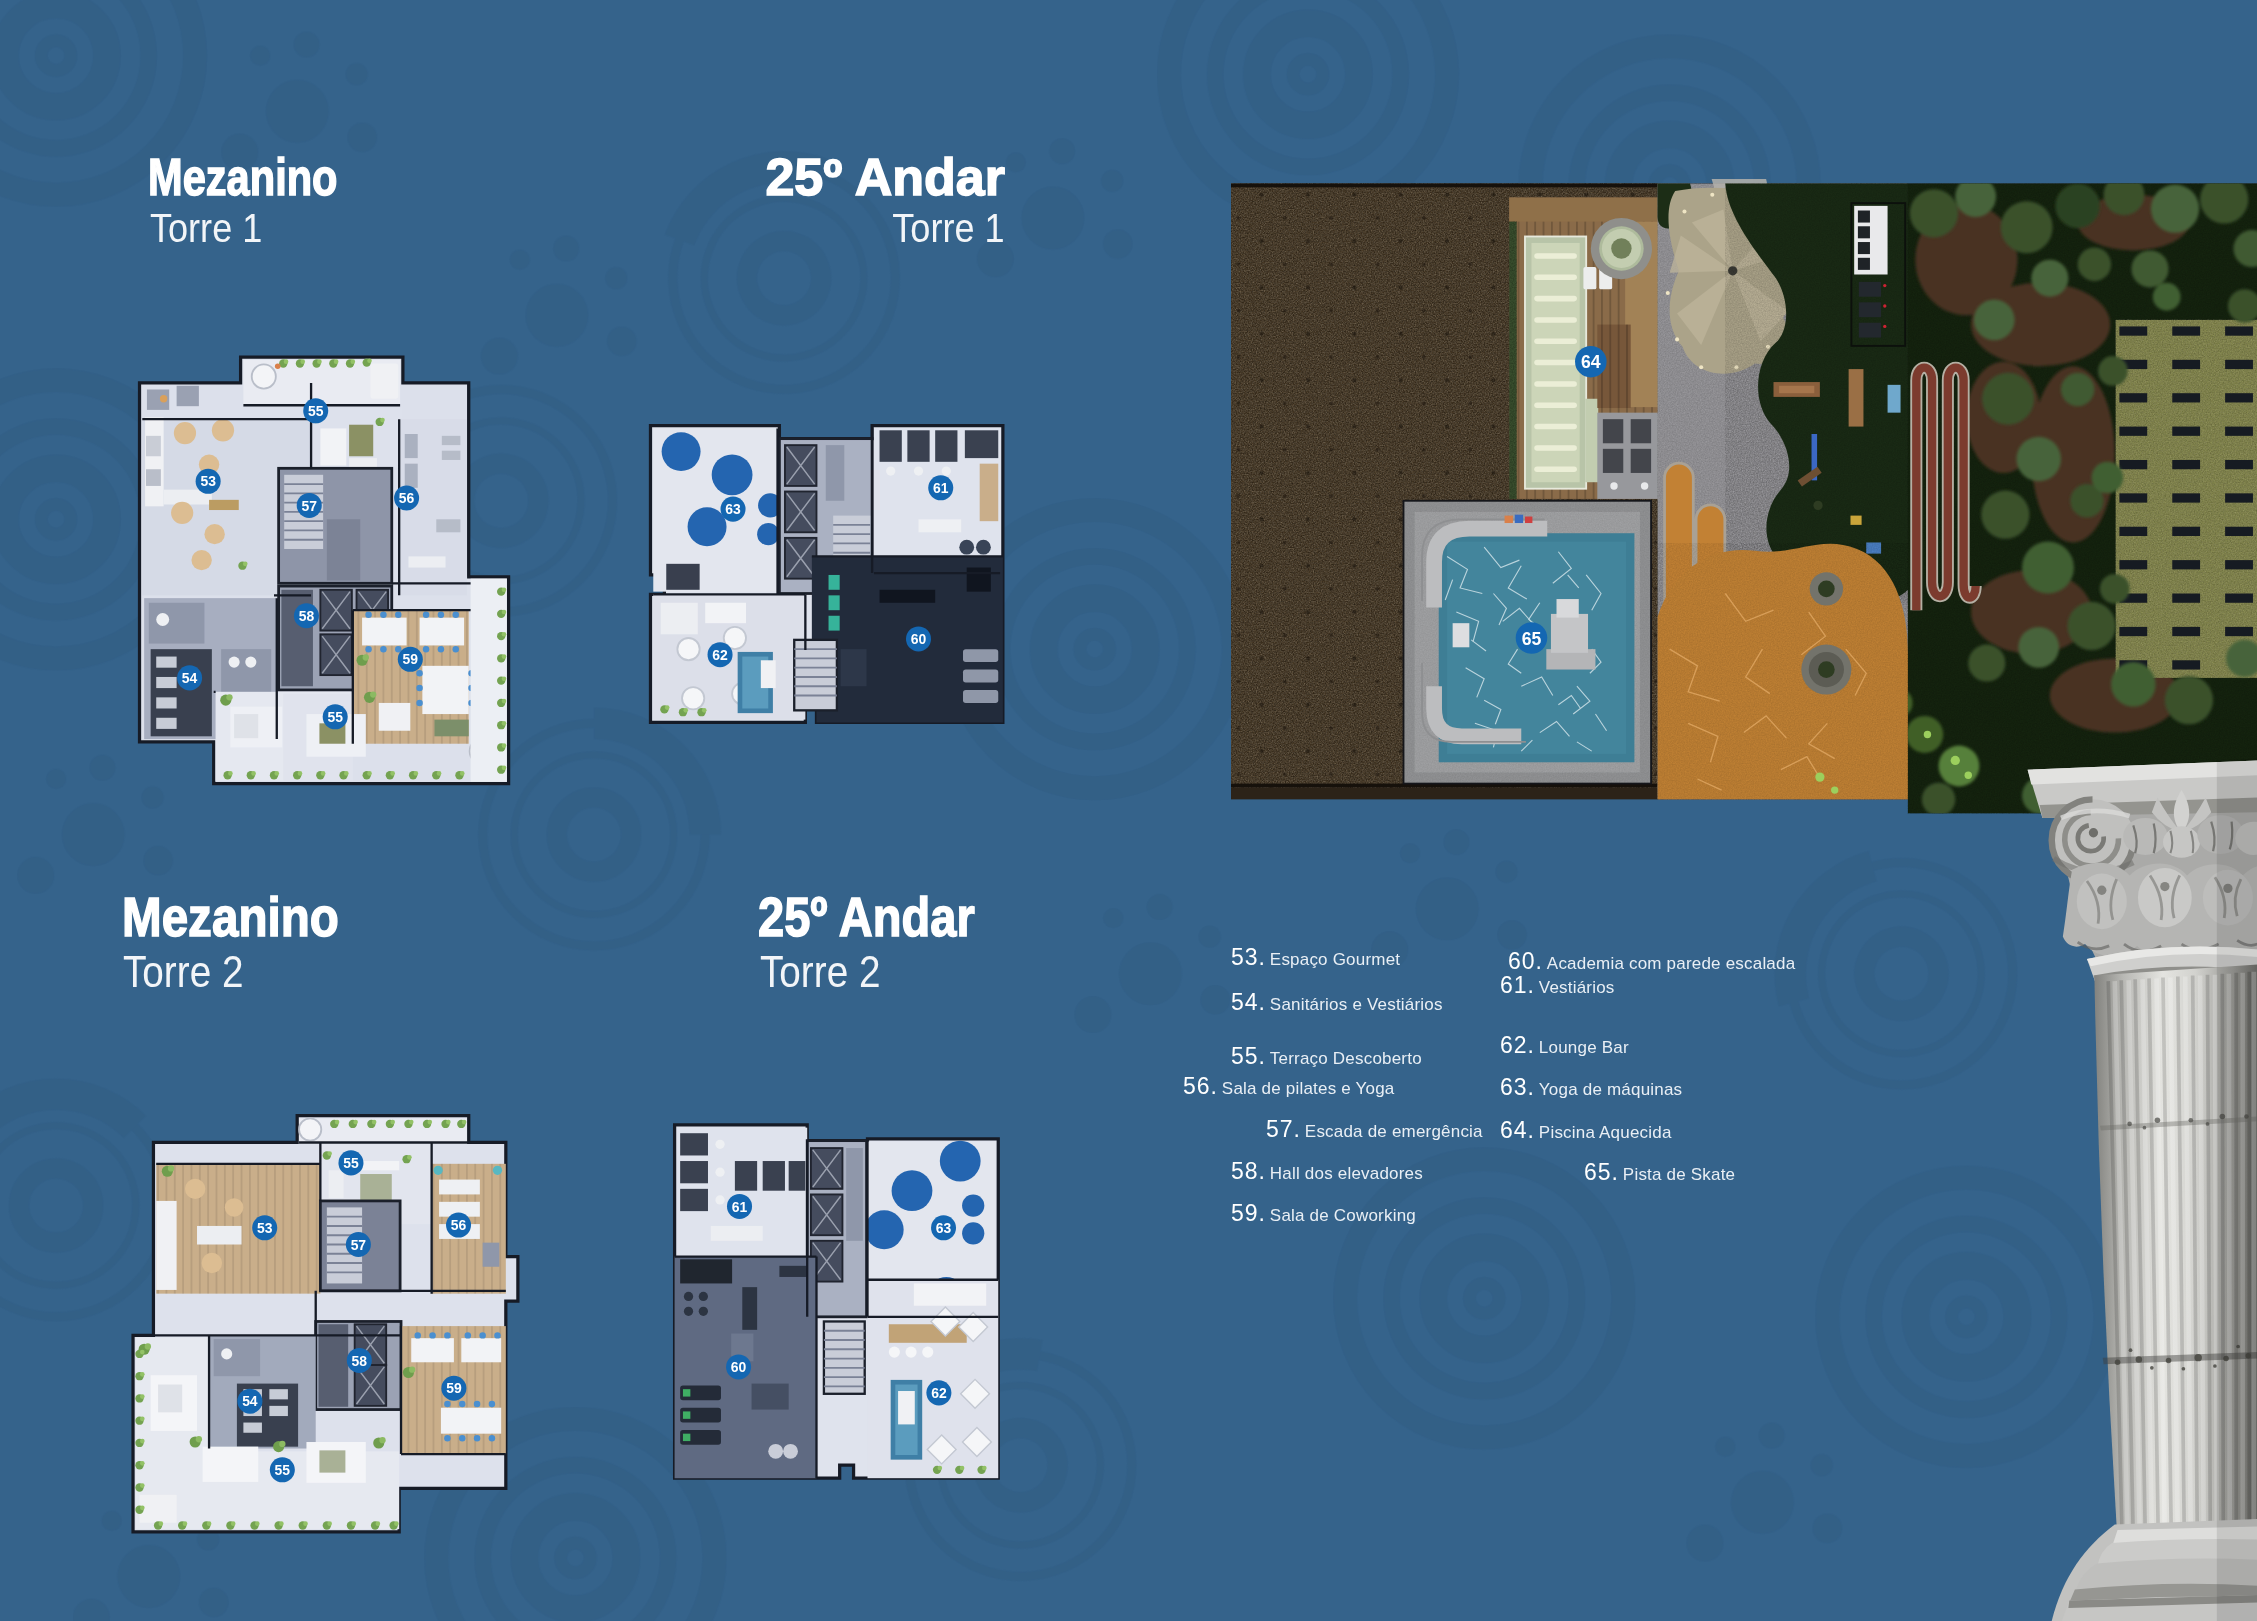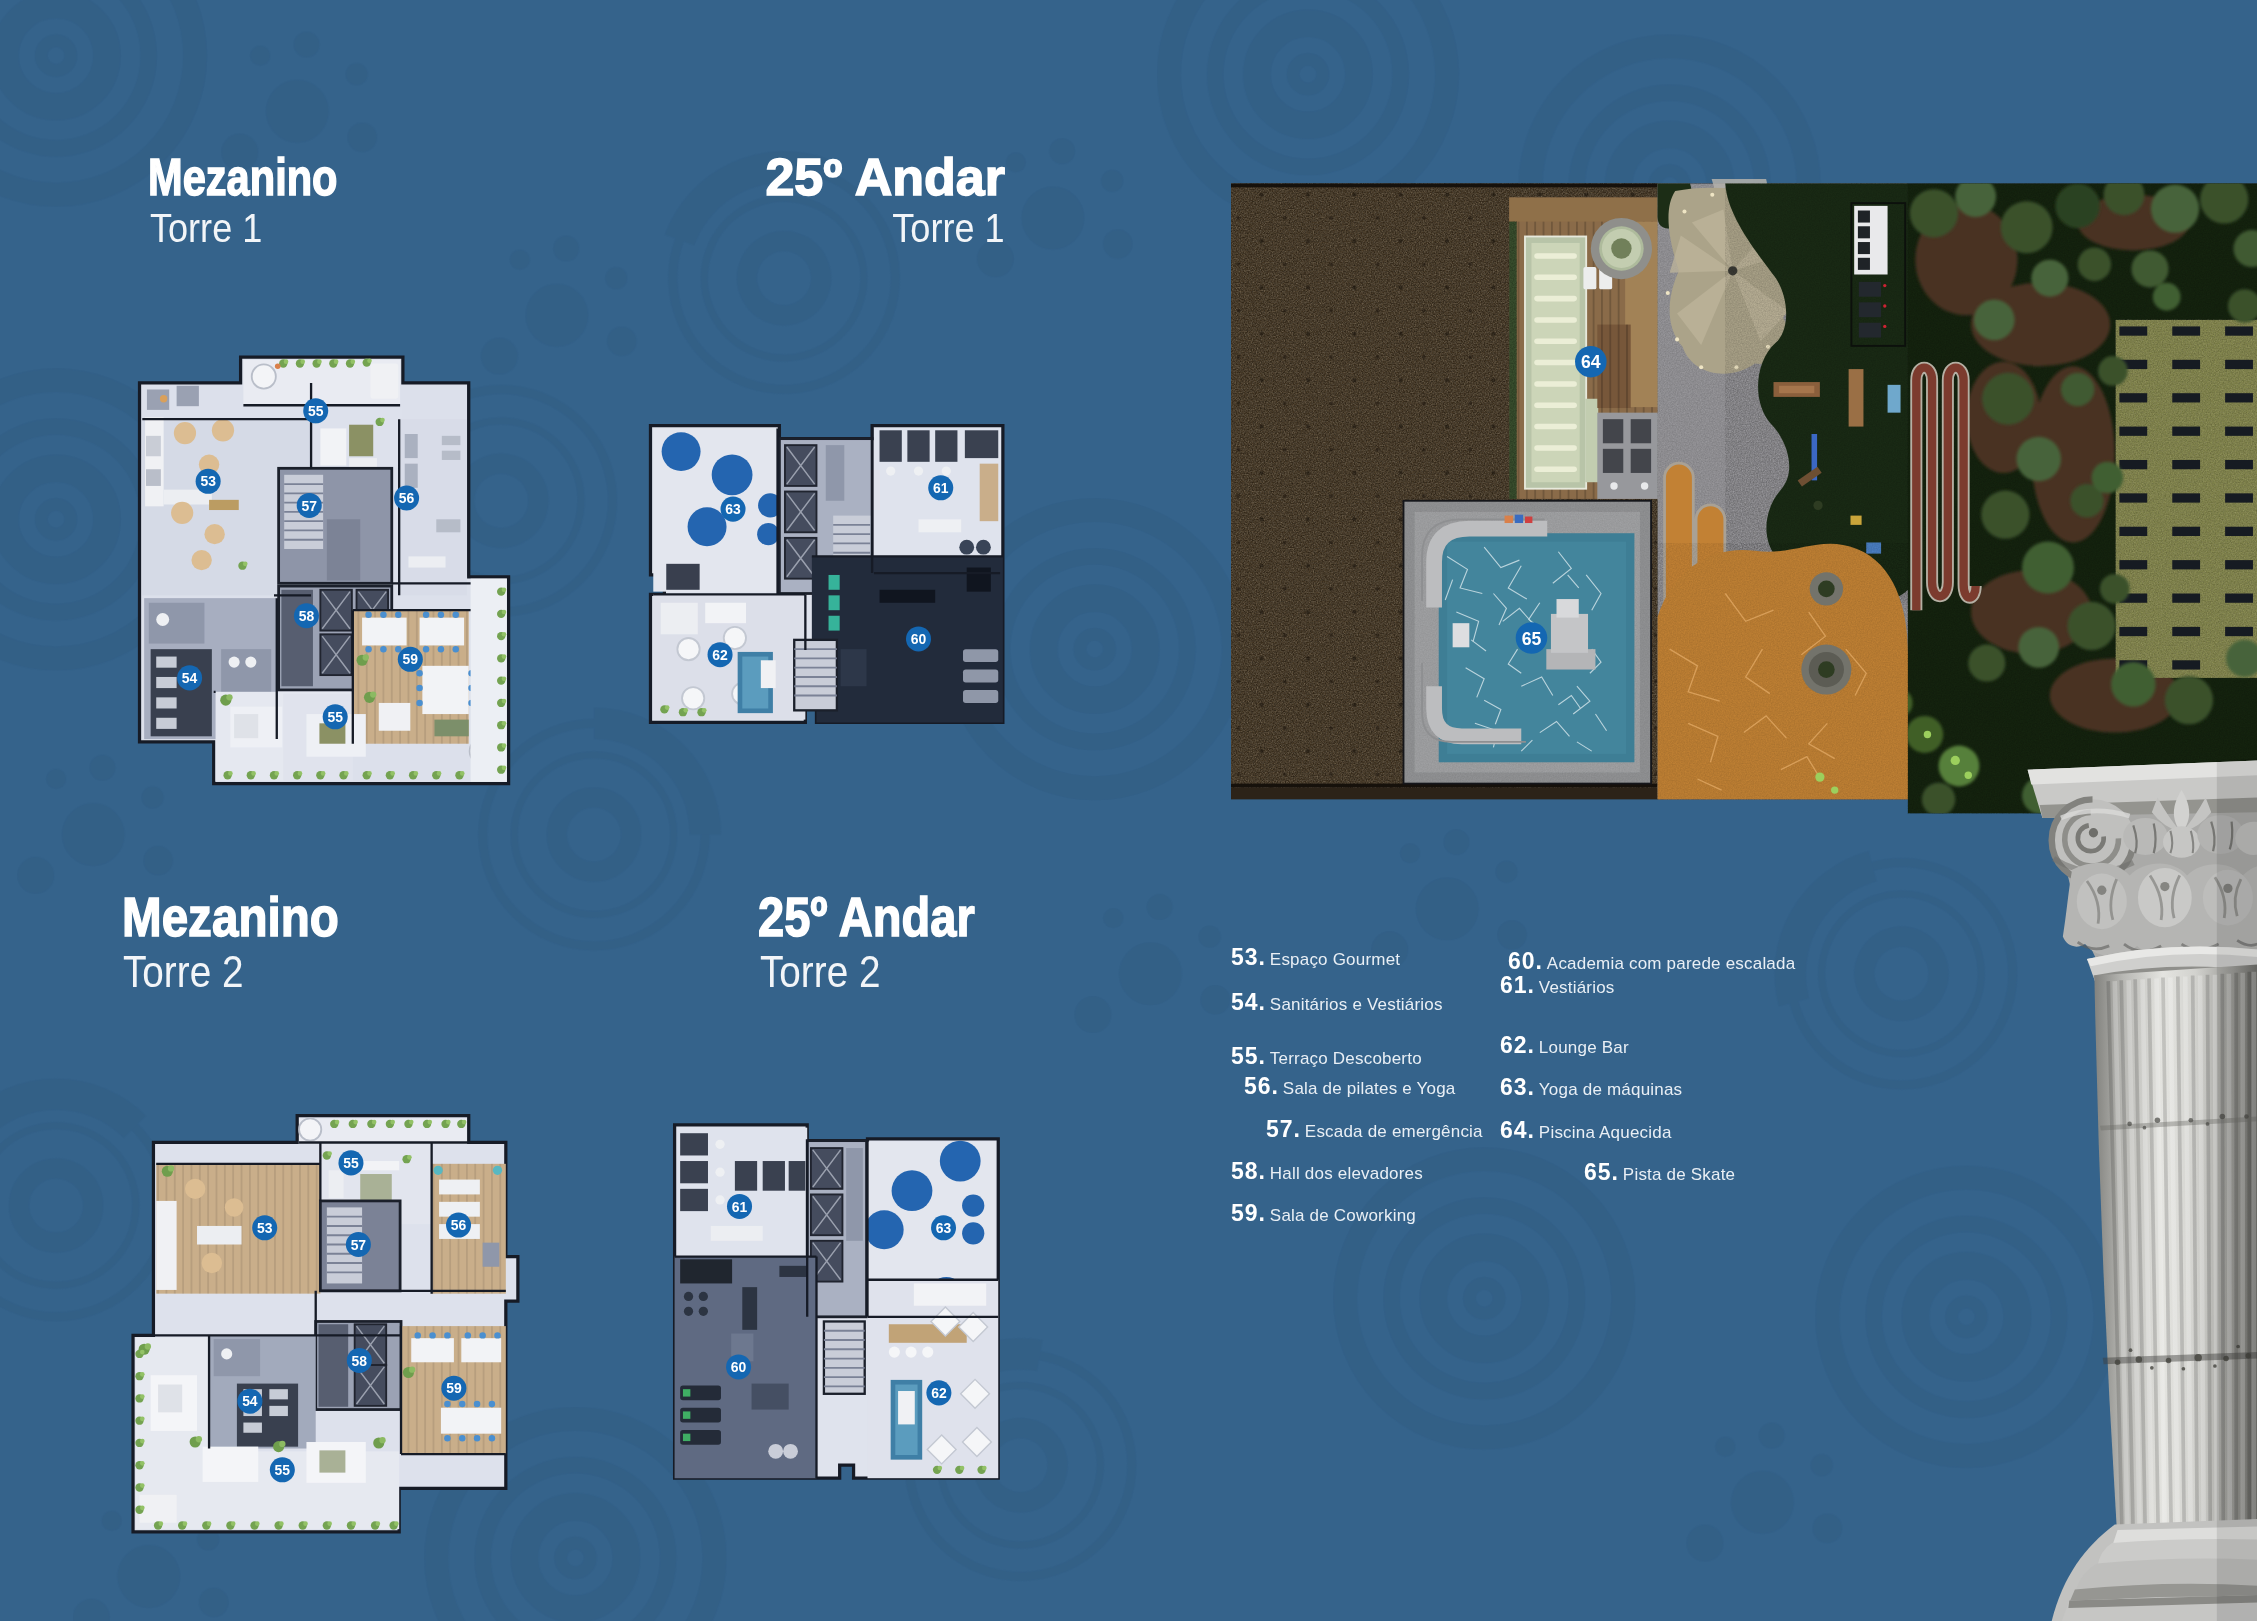--- a/index.html
+++ b/index.html
@@ -7,21 +7,21 @@
 .hbig{position:absolute;font-weight:bold;font-size:52px;color:#ffffff;letter-spacing:0px;white-space:nowrap;transform:scaleX(.8);transform-origin:left top;-webkit-text-stroke:1.5px #ffffff;}
 .hbig.right{transform-origin:right top;transform:scaleX(1);}
 .hbig.andar{transform:scaleX(.9);}
 .hsub{position:absolute;font-weight:normal;font-size:41px;color:#f2f5f8;white-space:nowrap;transform:scaleX(.88);transform-origin:left top;}
 .hsub.right{transform-origin:right top;}
 .hbig.big2{font-size:56px;transform:scaleX(.85);}
 .hbig.big2.andar{transform:scaleX(.84);}
 .hsub.sub2{font-size:45px;transform:scaleX(.86);}
 .right{right:1253px;text-align:right;}
 .lgrow{position:absolute;white-space:nowrap;color:#e9eff5;}
-.lgnum{font-weight:bold;font-size:23px;letter-spacing:0.9px;color:#ffffff;}
+.lgnum{font-weight:normal;font-size:23px;letter-spacing:0.9px;color:#ffffff;}
 .lgtxt{font-size:17px;letter-spacing:0.2px;}
 </style>
 </head>
 <body>
 <div id="page">
 
 <svg width="2258" height="1621" viewBox="0 0 2434 1748" style="position:absolute;left:0;top:0">
 <defs>
 <g id="orn1" fill="none" stroke="#2b5478">
   <circle r="150" stroke-width="26"></circle>
@@ -1198,21 +1198,21 @@
 
 <div class="hbig big2 andar" style="left:758px;top:884px;">25º Andar</div>
 <div class="hsub sub2" style="left:760px;top:946px;">Torre 2</div>
 
 <div class="lgrow" style="left:1231px;top:944px;"><span class="lgnum">53.</span> <span class="lgtxt">Espaço Gourmet</span></div>
 
 <div class="lgrow" style="left:1231px;top:989px;"><span class="lgnum">54.</span> <span class="lgtxt">Sanitários e Vestiários</span></div>
 
 <div class="lgrow" style="left:1231px;top:1029px;margin-top:14px;"><span class="lgnum">55.</span> <span class="lgtxt">Terraço Descoberto</span></div>
 
-<div class="lgrow" style="left:1244px;top:1073px;"><span class="lgnum">56.</span> <span class="lgtxt">Sala de pilates e Yoga</span></div>
+<div class="lgrow" style="left:1183px;top:1073px;"><span class="lgnum">56.</span> <span class="lgtxt">Sala de pilates e Yoga</span></div>
 
 <div class="lgrow" style="left:1266px;top:1116px;"><span class="lgnum">57.</span> <span class="lgtxt">Escada de emergência</span></div>
 
 <div class="lgrow" style="left:1231px;top:1158px;"><span class="lgnum">58.</span> <span class="lgtxt">Hall dos elevadores</span></div>
 
 <div class="lgrow" style="left:1231px;top:1200px;"><span class="lgnum">59.</span> <span class="lgtxt">Sala de Coworking</span></div>
 
 <div class="lgrow" style="left:1500px;top:948px;margin-left:8px;"><span class="lgnum">60.</span> <span class="lgtxt">Academia com parede escalada</span></div>
 
 <div class="lgrow" style="left:1500px;top:972px;"><span class="lgnum">61.</span> <span class="lgtxt">Vestiários</span></div>

